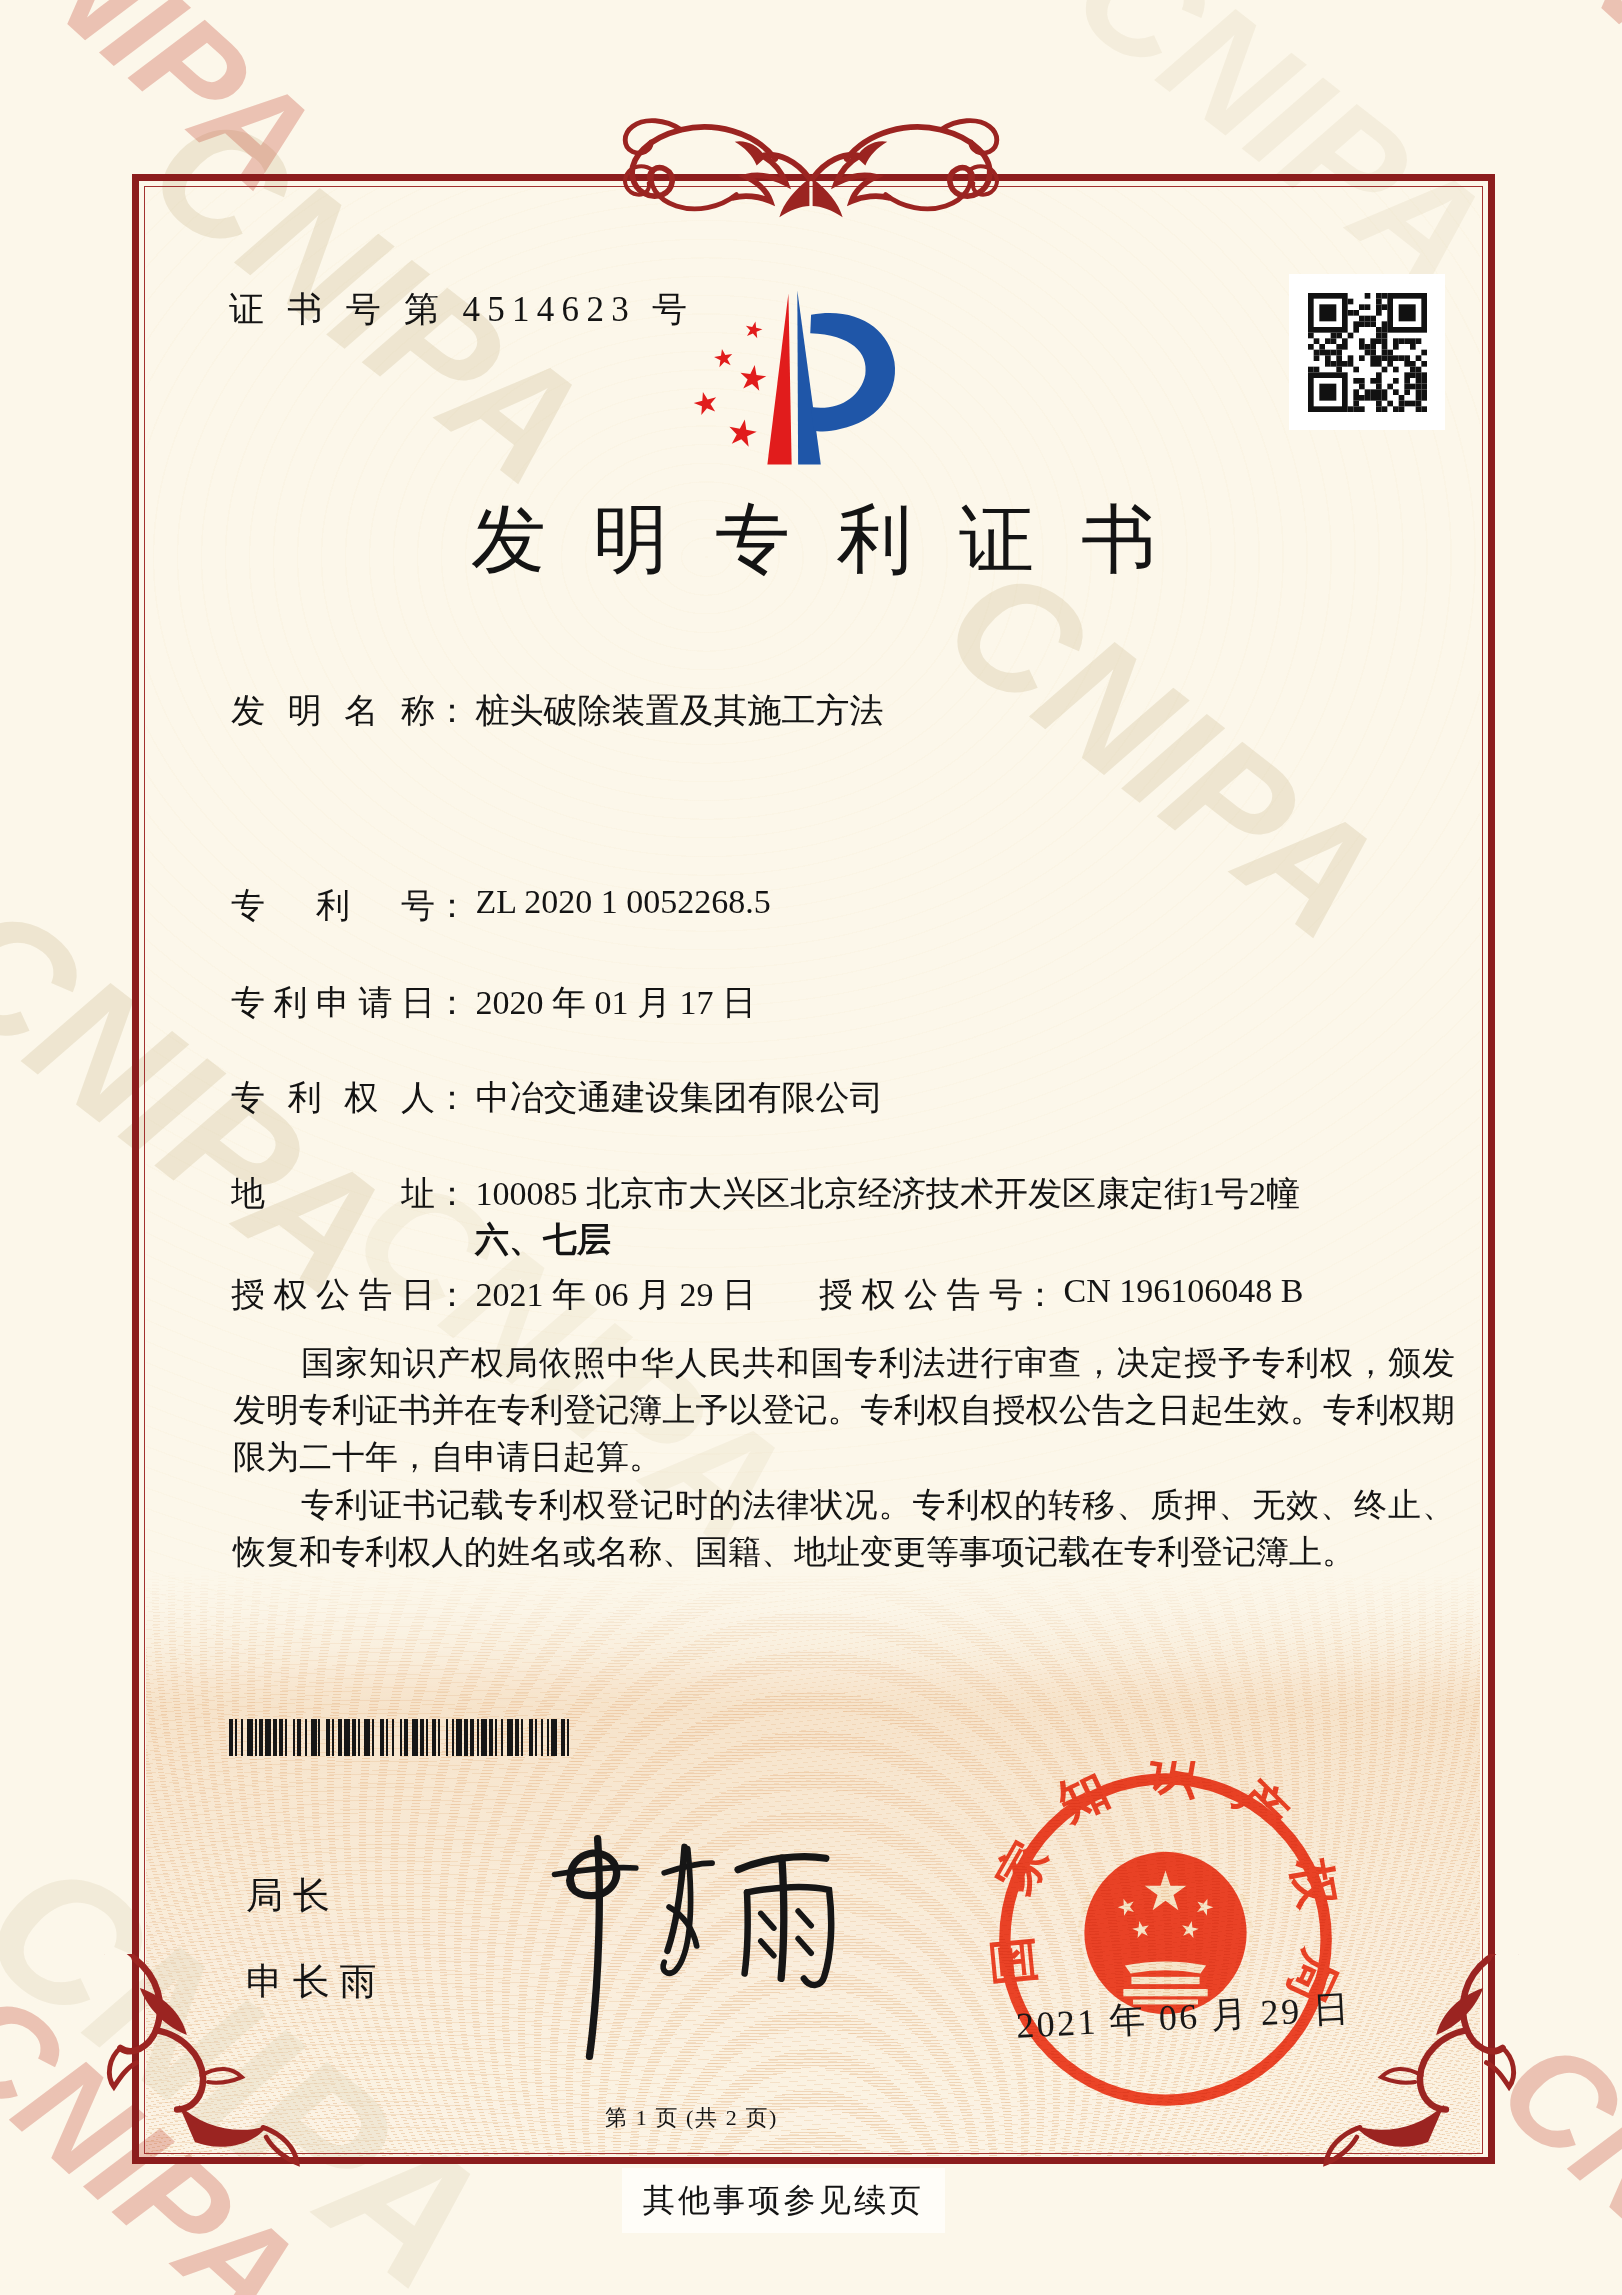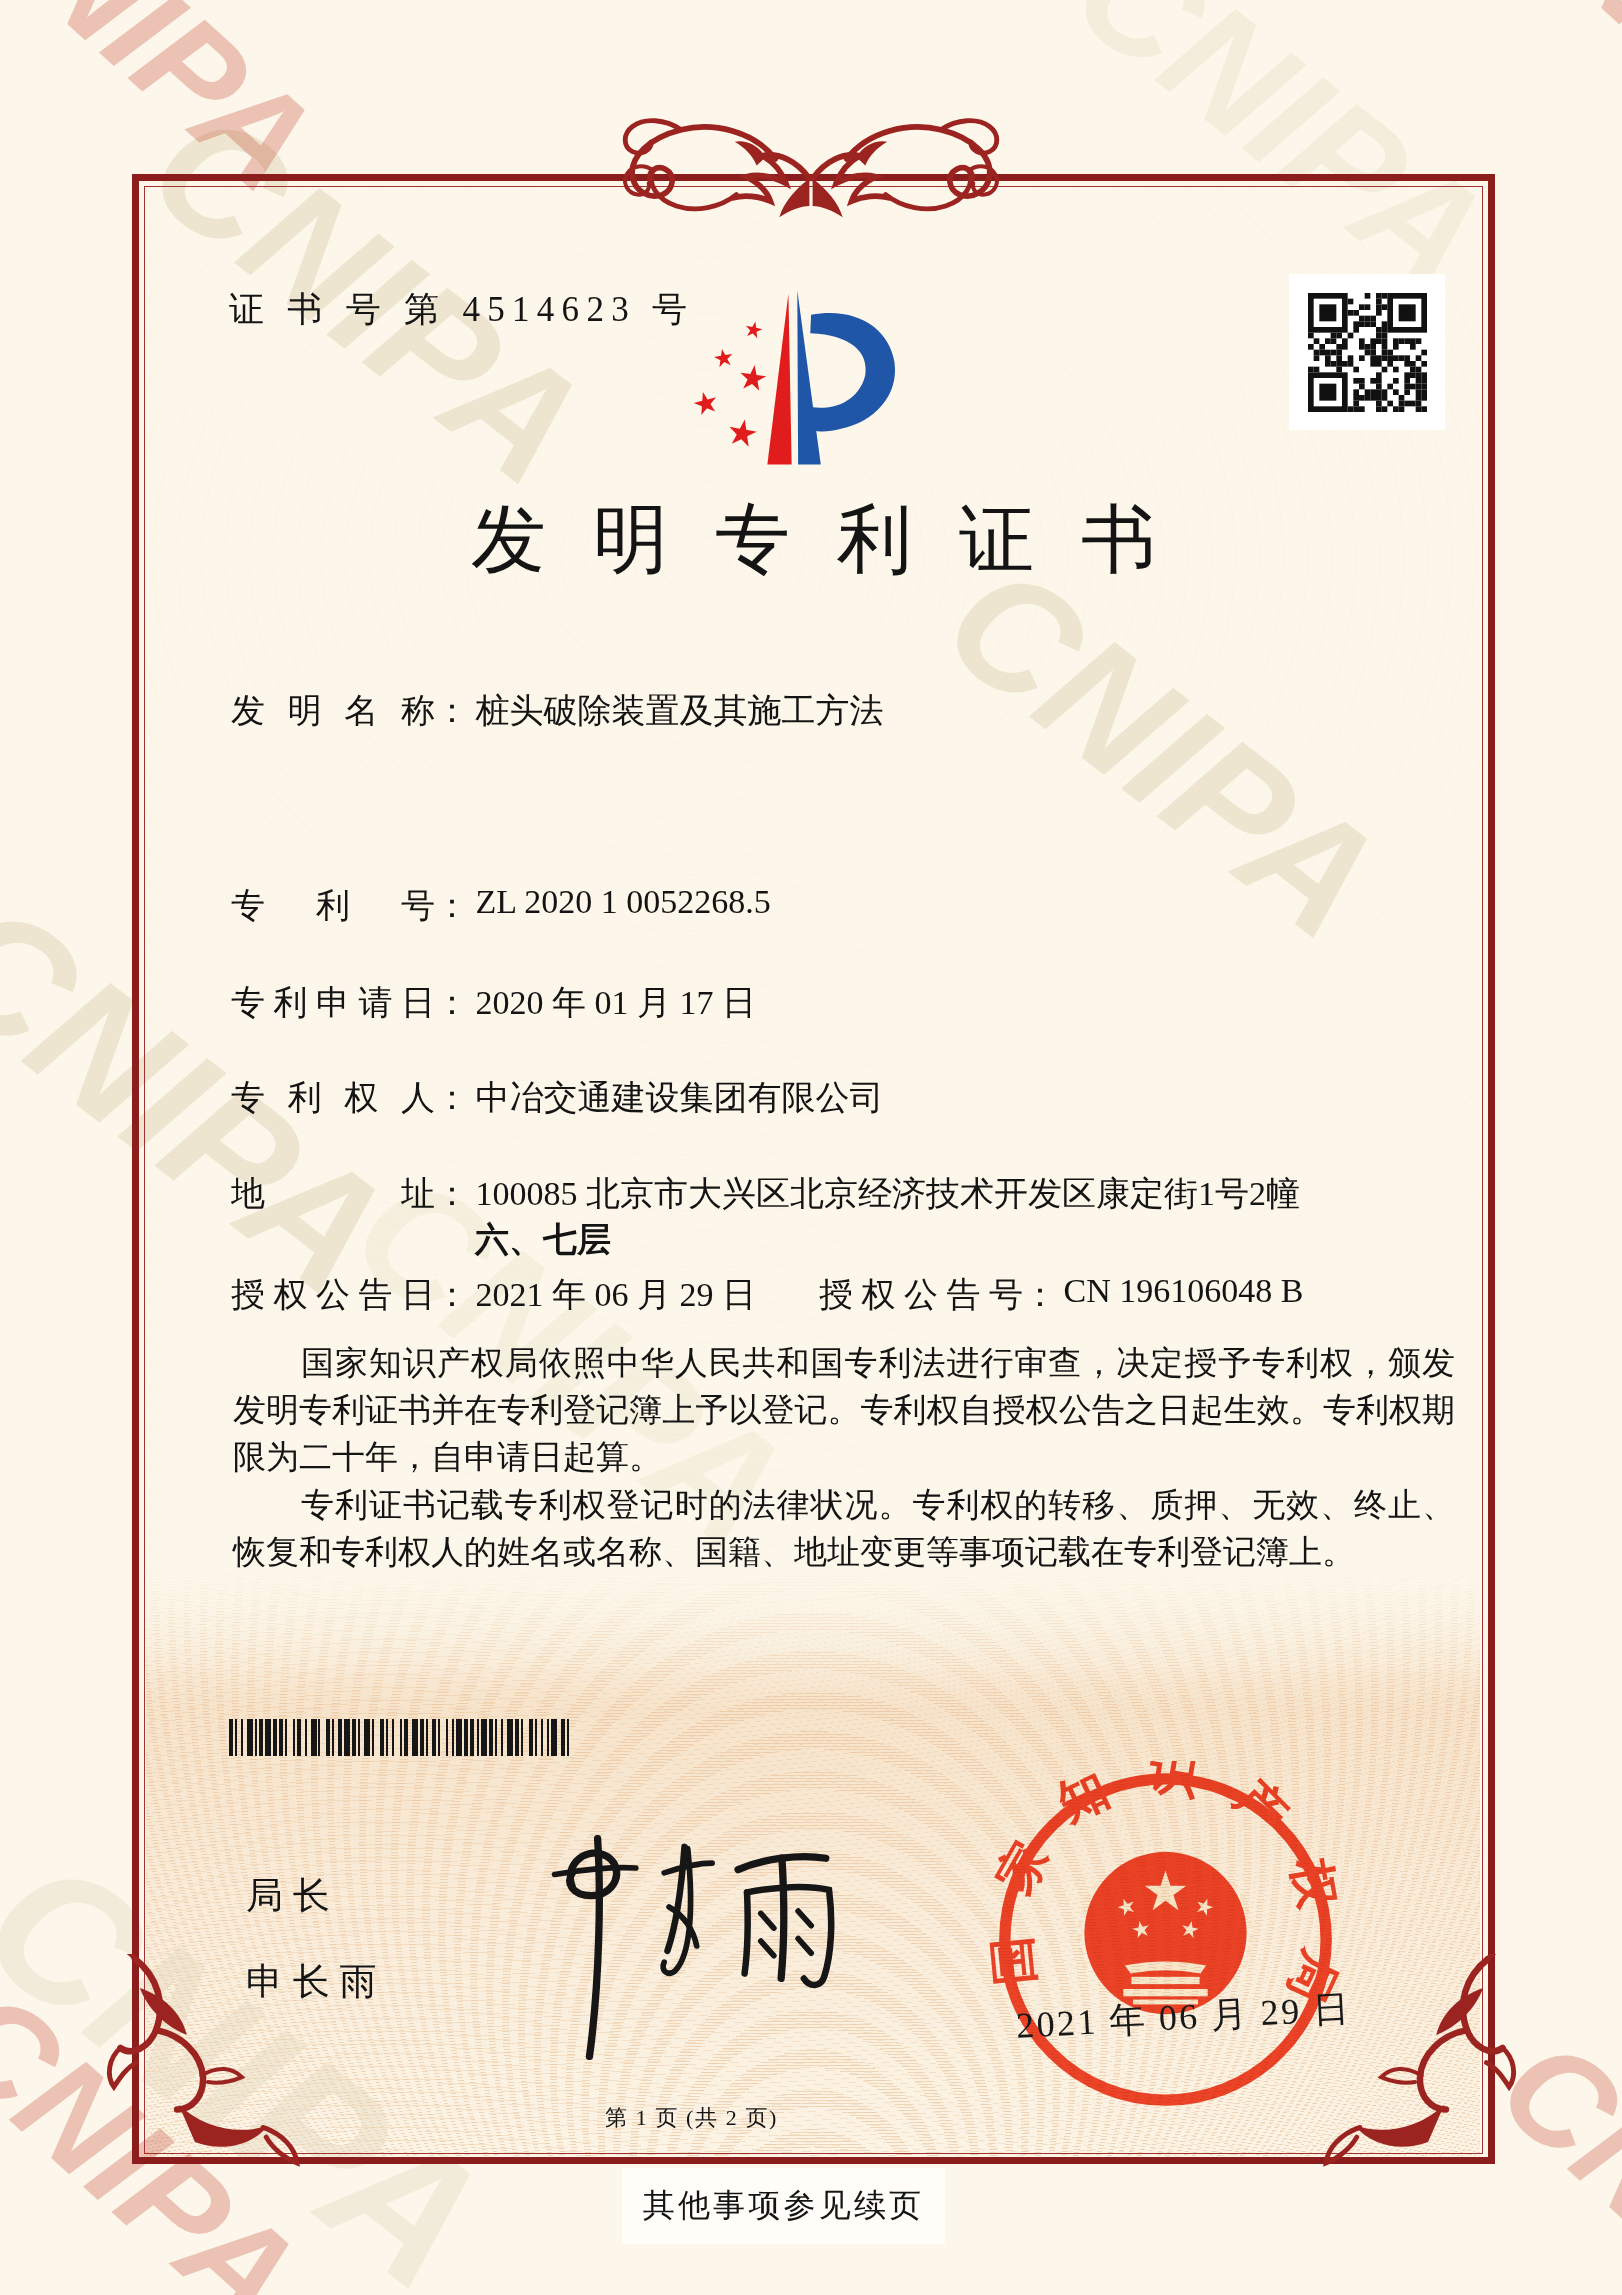--- a/index.html
+++ b/index.html
@@ -38,21 +38,21 @@
   .frow{position:absolute;left:231px;width:1233px;font-size:34px;z-index:4;white-space:nowrap;}
   .flabel{display:inline-block;width:204px;text-align:justify;text-align-last:justify;vertical-align:top;}
   .fcolon{display:inline-block;vertical-align:top;}
   .fvalue{display:inline-block;margin-left:6.5px;vertical-align:top;}
   .addr2{position:absolute;left:475px;top:1217px;font-size:34px;z-index:4;font-weight:bold;}
   .grant2{position:absolute;left:588px;top:0;}
   .para{position:absolute;left:233px;width:1222px;font-size:33px;line-height:47px;
     text-align:justify;text-indent:68px;z-index:4;}
   .officer{position:absolute;left:246px;font-size:37px;letter-spacing:9.7px;z-index:5;}
   .page-num{left:144px;top:2103px;width:1095px;text-align:center;font-size:22px;letter-spacing:1.6px;z-index:4;}
-  .note-box{left:622px;top:2168px;width:323px;height:76px;background:#fffdf8;z-index:4;
+  .note-box{left:622px;top:2168px;width:323px;height:65px;background:#fffdf8;z-index:4;
     display:flex;align-items:center;justify-content:center;font-size:32px;letter-spacing:3.2px;}
   
   .barcode{left:229px;top:1719px;height:37px;z-index:5;}
   .barcode .bar{position:absolute;top:0;height:37px;background:#161616;}
   .qr-box{left:1289px;top:274px;width:156px;height:156px;background:#fff;z-index:4;
     display:flex;align-items:center;justify-content:center;}
   
   .seal{left:987px;top:1761px;z-index:5;mix-blend-mode:multiply;}
   .seal-date{left:1016px;top:1993px;font-size:36px;letter-spacing:2.4px;z-index:6;
     transform:rotate(-3deg);color:#181818;}

